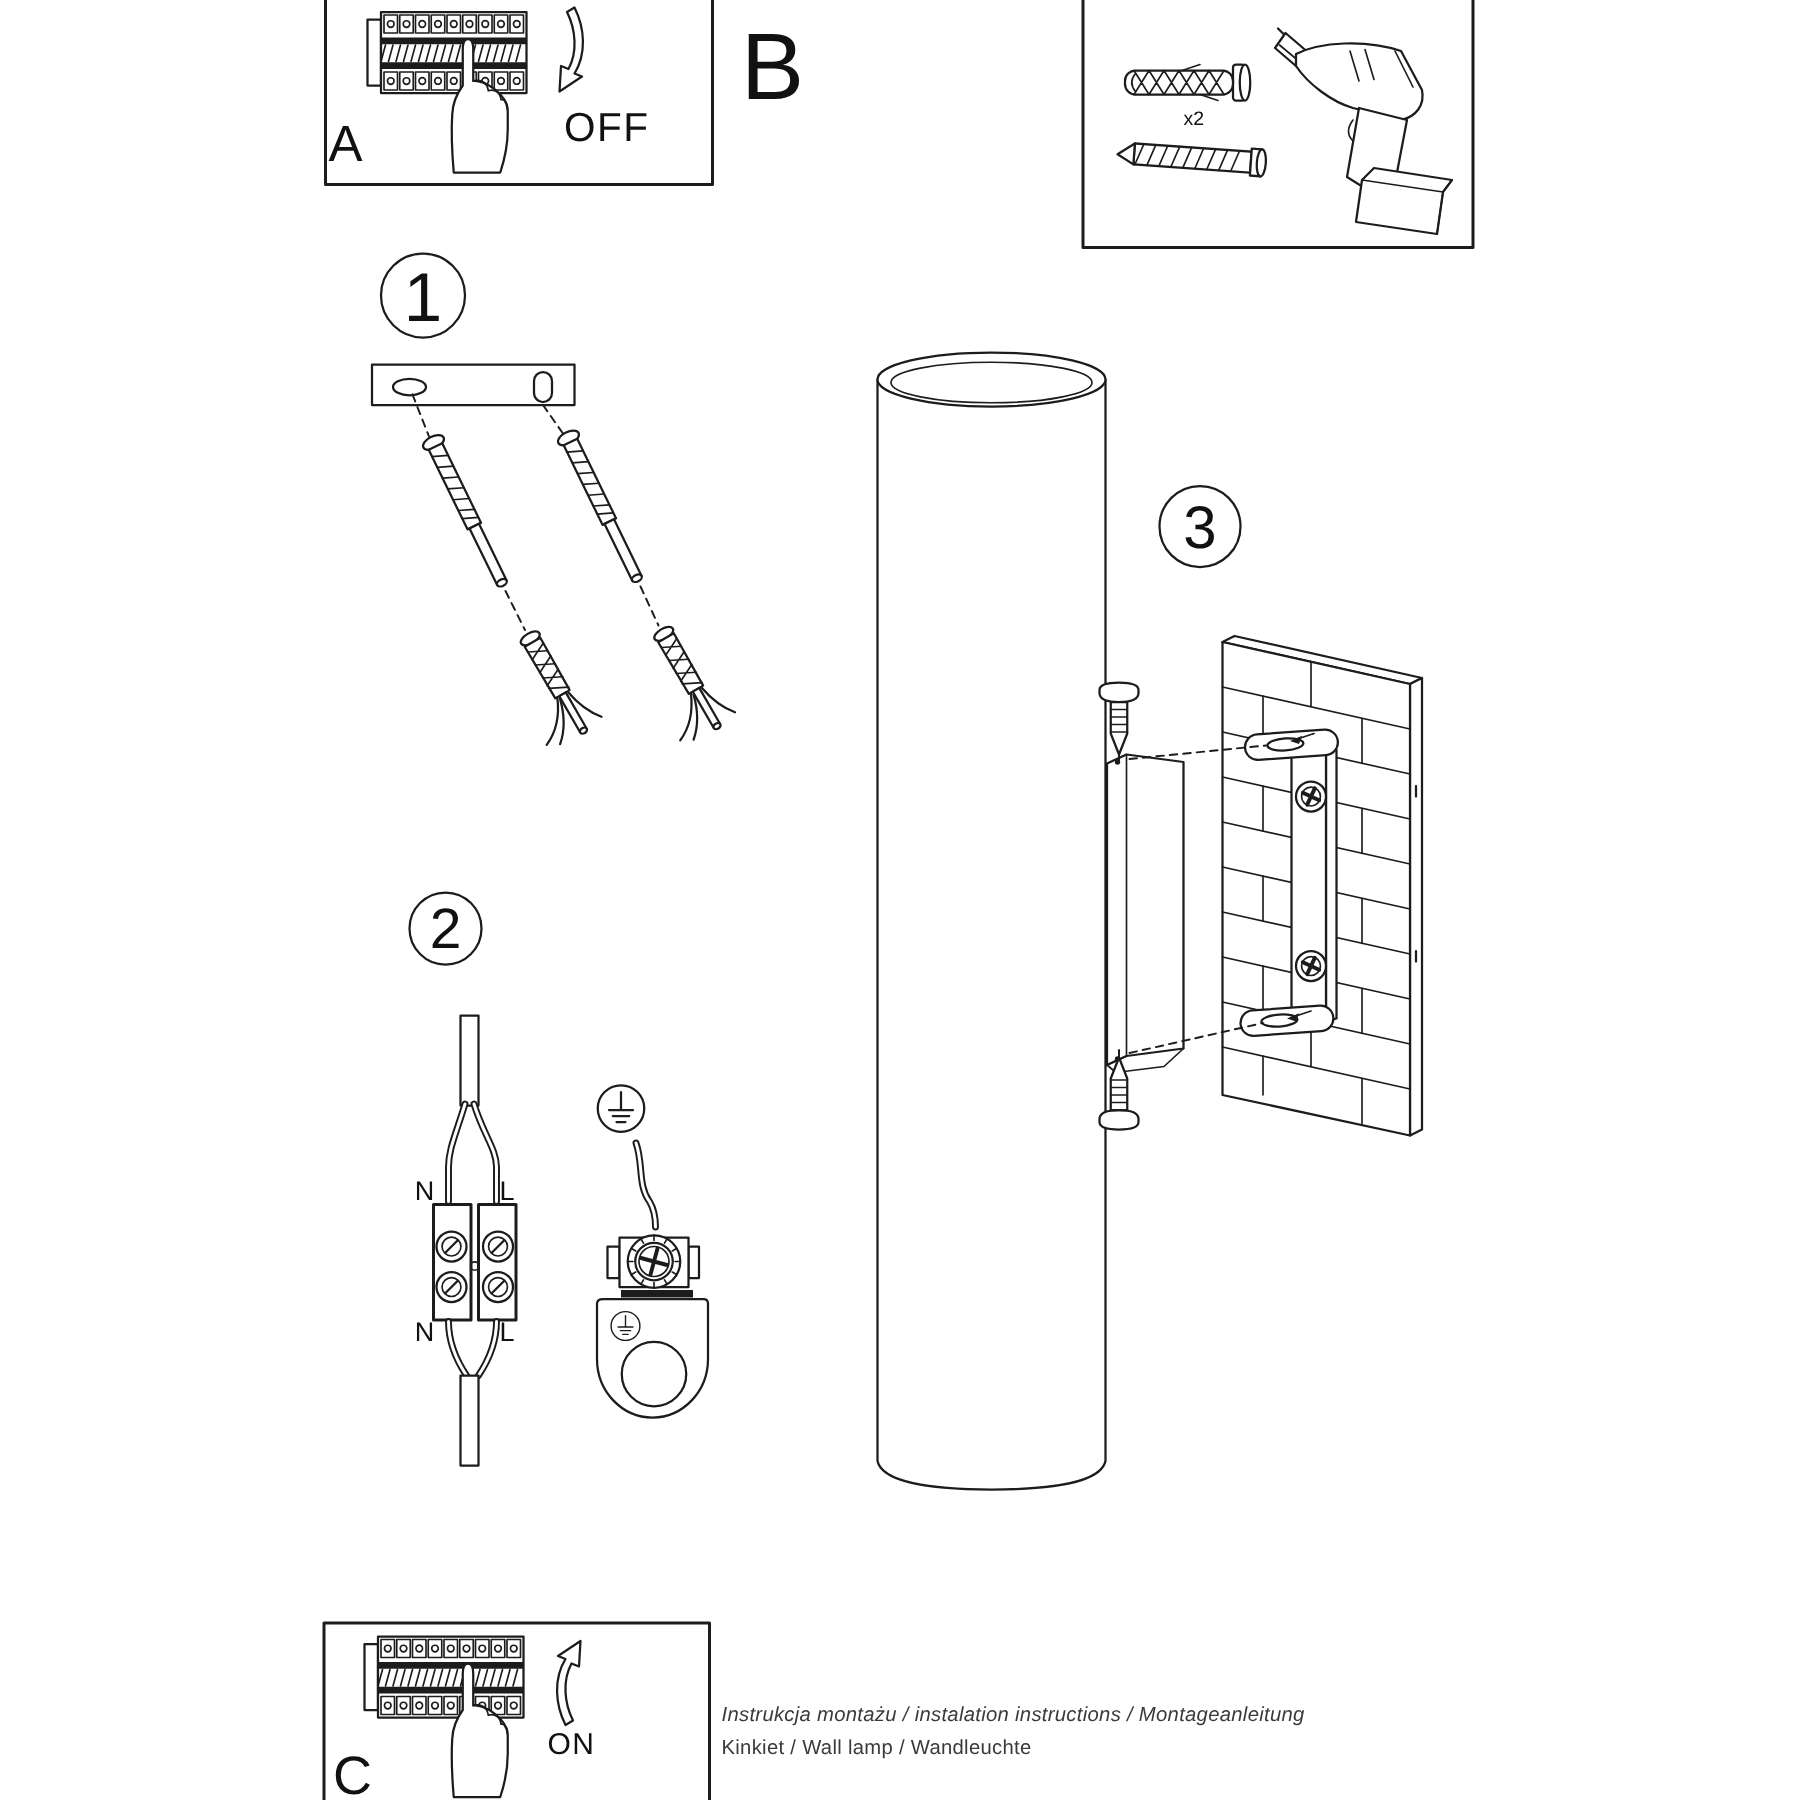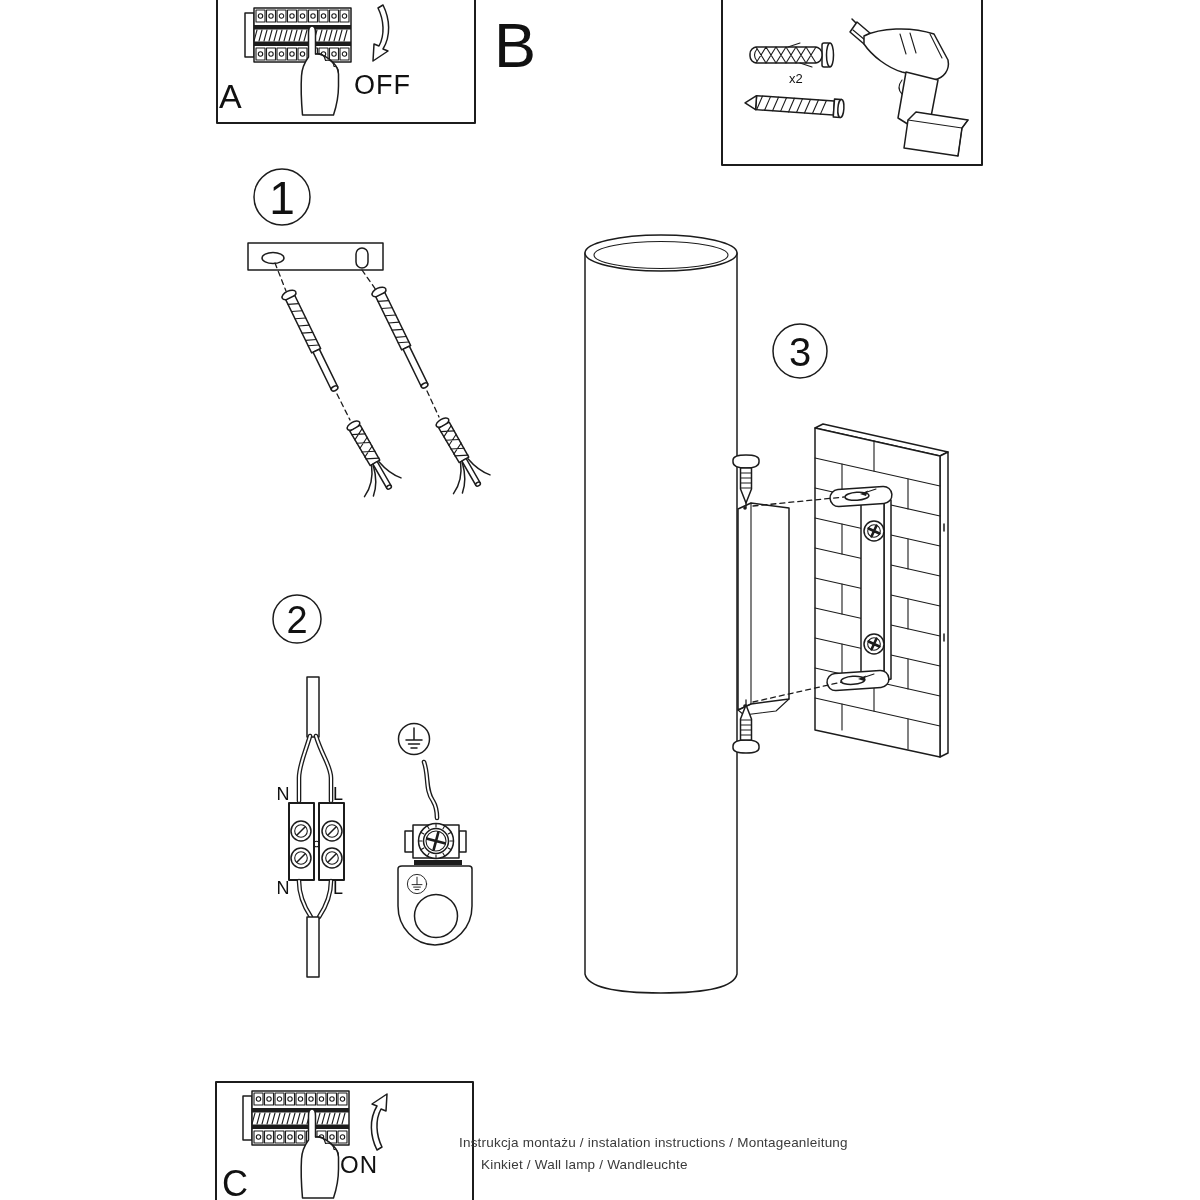--- a/index.html
+++ b/index.html
@@ -243,33 +243,33 @@
     <path class="bx" d="M216,1208 L216,1082 L473,1082 L473,1208"></path>
   </g>
   <use href="#breaker" transform="translate(243,1091)"></use>
   <use href="#hand" transform="translate(312,1113)"></use>
   <g>
     <path class="f" d="M377,1150 C370,1136 369,1119 377,1106 L372,1104 L387,1094 L386,1111 L381,1109 C375,1120 376,1135 382,1147 Z"></path>
   </g>
 </svg>
 
 <span class="label" style="left:219px;top:79px;font-size:34px;">A</span>
-<span class="label" style="left:354px;top:72px;font-size:27px;letter-spacing:1px;">OFF</span>
+<span class="label" style="left:376px;top:72px;font-size:27px;letter-spacing:1px;">OFF</span>
 
 <span class="label" style="left:494px;top:14px;font-size:63px;">B</span>
 <span class="label" style="left:789px;top:72px;font-size:13px;">x2</span>
 
 <span class="label ctr" style="left:282px;top:198px;font-size:46px;">1</span>
 <span class="label ctr" style="left:297px;top:620px;font-size:38px;">2</span>
 <span class="label ctr" style="left:800px;top:352px;font-size:40px;">3</span>
 
 <span class="label ctr" style="left:283px;top:794px;font-size:18px;">N</span>
 <span class="label ctr" style="left:338px;top:794px;font-size:18px;">L</span>
 <span class="label ctr" style="left:283px;top:888px;font-size:18px;">N</span>
 <span class="label ctr" style="left:338px;top:888px;font-size:18px;">L</span>
 
 <span class="label" style="left:222px;top:1166px;font-size:36px;">C</span>
-<span class="label" style="left:340px;top:1153px;font-size:24px;letter-spacing:1px;">ON</span>
-
-<span class="footer-line" style="left:459px;top:1135px;">Instrukcja montażu / instalation instructions / Montageanleitung</span>
+<span class="label" style="left:365px;top:1153px;font-size:20px;letter-spacing:1px;">ON</span>
+
+<span class="footer-line" style="left:481px;top:1135px;font-style:italic;">Instrukcja montażu / instalation instructions / Montageanleitung</span>
 <span class="footer-line" style="left:481px;top:1157px;text-align:center;">Kinkiet / Wall lamp / Wandleuchte</span>
 
 </div>
 
 </body></html>

